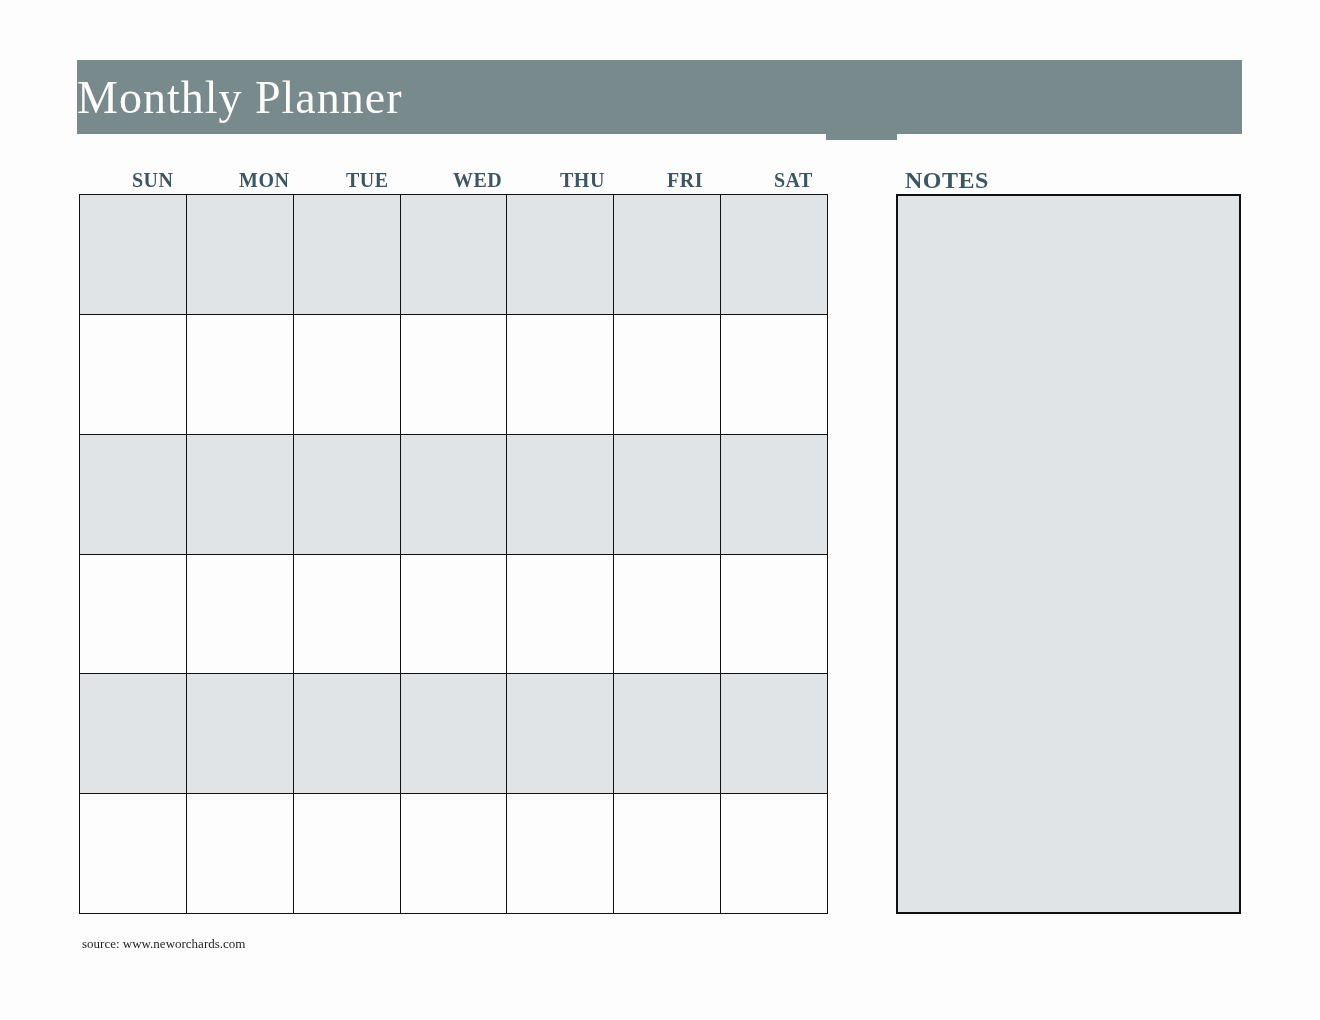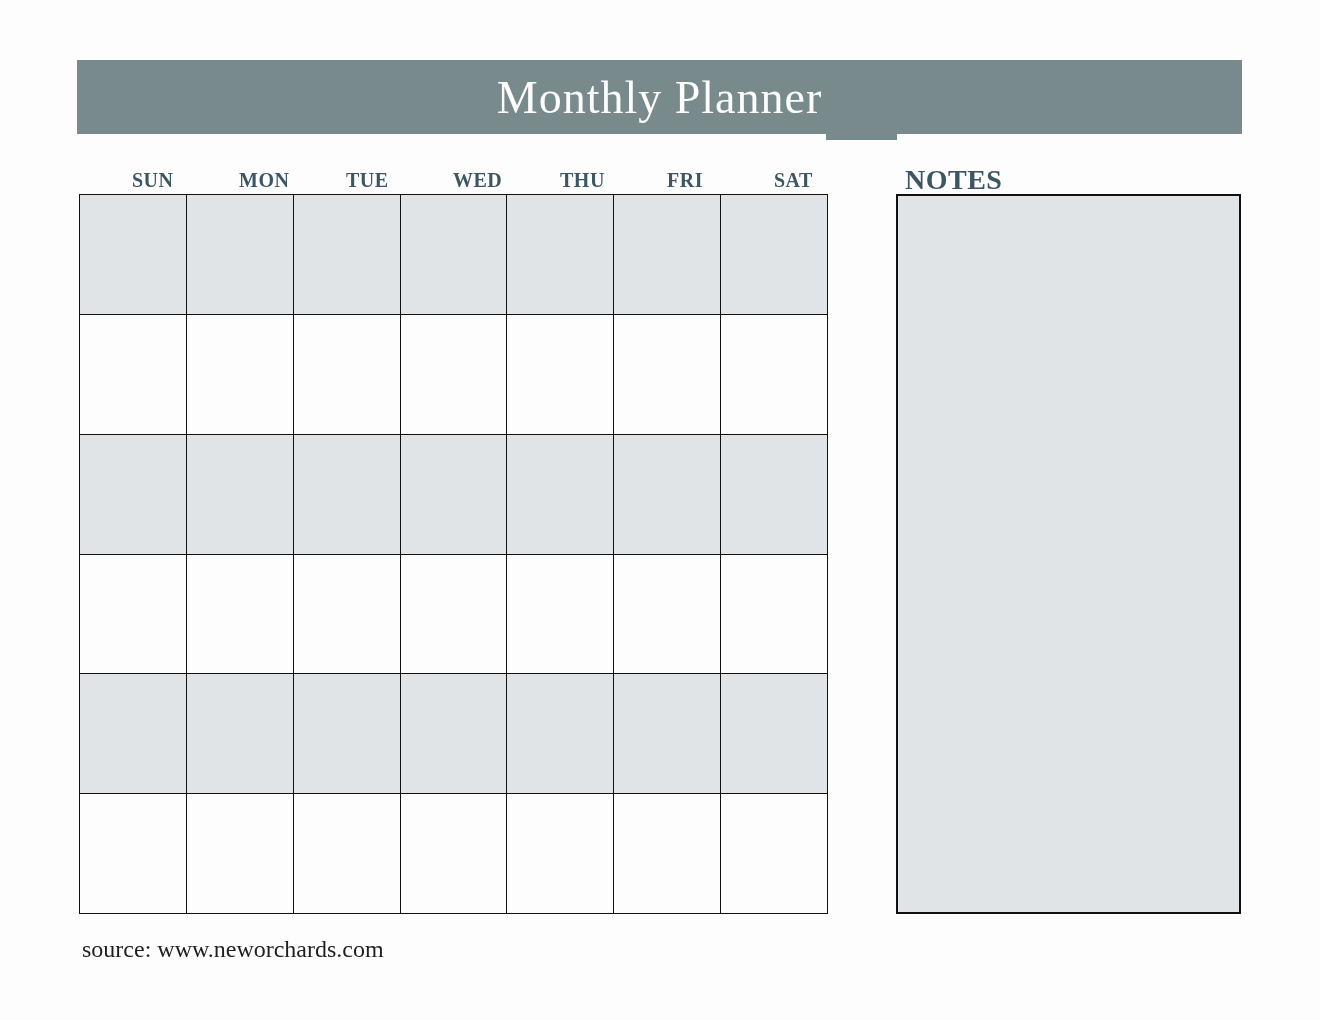--- a/index.html
+++ b/index.html
@@ -17,21 +17,21 @@
     background: var(--page-bg);
     font-family: "Liberation Serif", serif;
     position: relative;
     overflow: hidden;
   }
   .header-bar {
     position: absolute;
     left: 77px; top: 60px;
     width: 1165px; height: 74px;
     background: var(--accent);
-    display: flex; align-items: center; justify-content: center;
+    display: flex; align-items: center; justify-content: flex-start;
   }
   .header-title {
     color: var(--title-color);
     font-size: 46px;
     font-weight: 400;
     letter-spacing: 1px;
   }
   .header-tab {
     position: absolute;
     left: 826px; top: 133px;
@@ -67,36 +67,36 @@
   .calendar-cell {
     border-right: 1px solid var(--line);
     border-bottom: 1px solid var(--line);
   }
   .calendar-cell.shaded { background: var(--shaded); }
   .calendar-cell.unshaded { background: var(--unshaded); }
   .notes-label {
     position: absolute;
     left: 905px; top: 168px;
     font-weight: 700;
-    font-size: 28px;
+    font-size: 24px;
     color: var(--label-color);
     letter-spacing: 0.5px;
     line-height: 24px;
   }
   .notes-box {
     position: absolute;
     left: 896px; top: 194px;
     width: 345px; height: 720px;
     background: var(--shaded);
     border: 2px solid var(--line);
   }
   .source-line {
     position: absolute;
     left: 82px; top: 936px;
-    font-size: 24px;
+    font-size: 13px;
     color: #1f1f1f;
   }
 </style>
 </head>
 <body>
 
 <div class="header-bar">
   <div class="header-title">Monthly Planner</div>
 </div>
 <div class="header-tab"></div>

